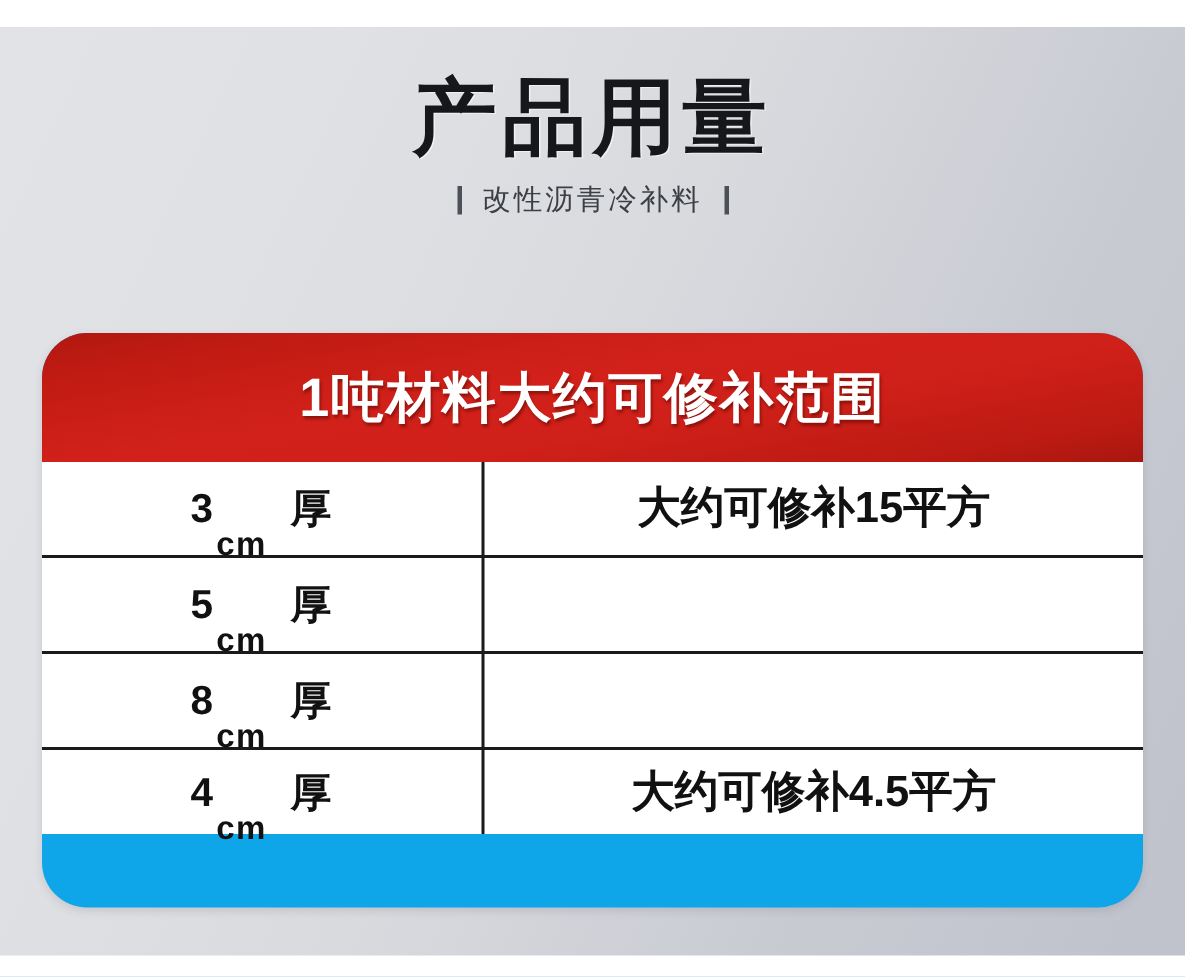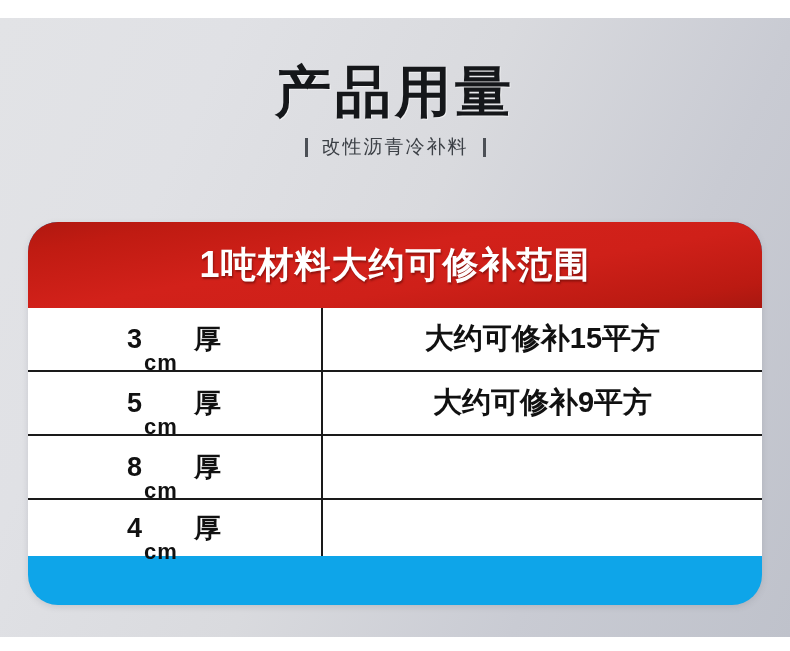--- a/index.html
+++ b/index.html
@@ -35,21 +35,21 @@
         #e0e1e5 22%,
         #d9dade 48%,
         #c9cbd3 74%,
         #bfc2cb 100%);
   }
 
   
   #header {
     position: absolute;
     left: 0;
-    top: 62px;
+    top: 48px;
     width: 790px;
     text-align: center;
   }
 
   #page-title {
     font-size: 56px;
     font-weight: bold;
     color: #15171a;
     letter-spacing: 4px;
     line-height: 1.08;
@@ -191,35 +191,35 @@
         </div>
         <div class="cell-coverage">大约可修补15平方</div>
       </div>
 
       <div class="table-row">
         <div class="cell-thickness">
           <span class="num">5</span>
             <span class="unit">cm</span>
             <span class="word">厚</span>
         </div>
-        <div class="cell-coverage">大约可修补9平方</div>
       </div>
 
       <div class="table-row">
         <div class="cell-thickness">
           <span class="num">8</span>
             <span class="unit">cm</span>
             <span class="word">厚</span>
         </div>
       </div>
 
       <div class="table-row">
         <div class="cell-thickness">
           <span class="num">4</span>
             <span class="unit">cm</span>
             <span class="word">厚</span>
         </div>
+        <div class="cell-coverage">大约可修补4.5平方</div>
       </div>
 
     </div>
   </div>
 
 </div>
 
 </body></html>

